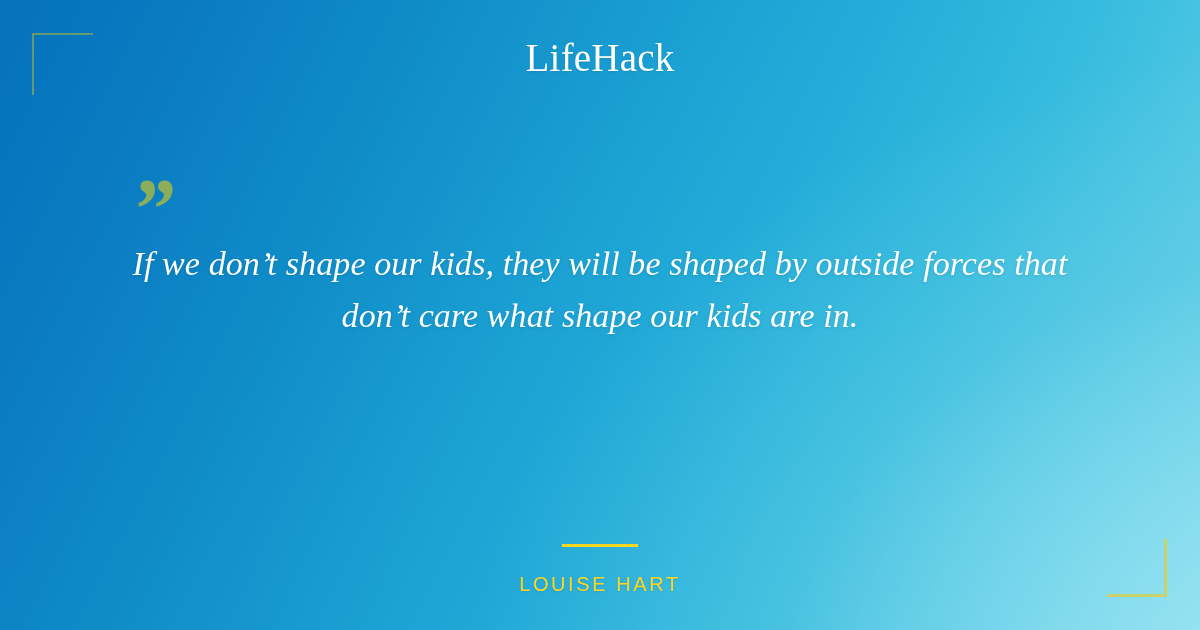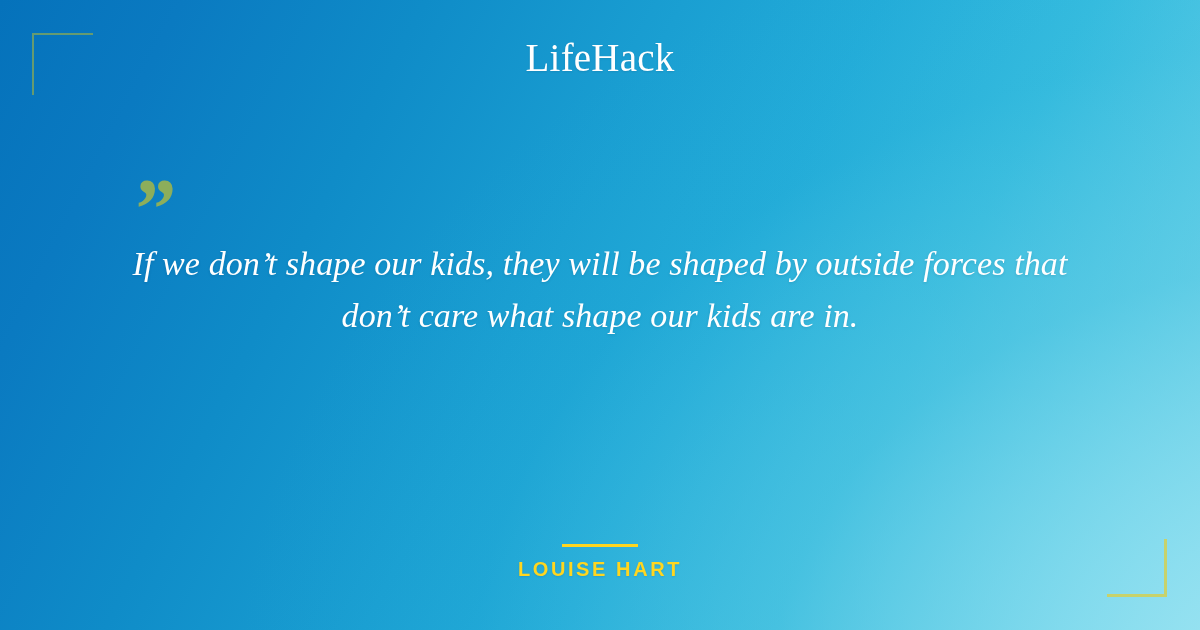--- a/index.html
+++ b/index.html
@@ -122,27 +122,27 @@
     top: 384px;
     left: 50%;
     transform: translateX(-50%);
     width: 76px;
     height: 3px;
     background: #ffd61f;
   }
 
   .author {
     position: absolute;
-    top: 398px;
+    top: 413px;
     left: 0;
     width: 100%;
     text-align: center;
     font-family: "Liberation Sans", sans-serif;
     font-size: 20px;
-    font-weight: 700;
+    font-weight: 400;
     color: #ffd61f;
     letter-spacing: 2.6px;
     text-shadow: 0 1px 2px rgba(0,45,80,0.12);
   }
 </style>
 </head>
 <body>
 
 <div class="card">
 

